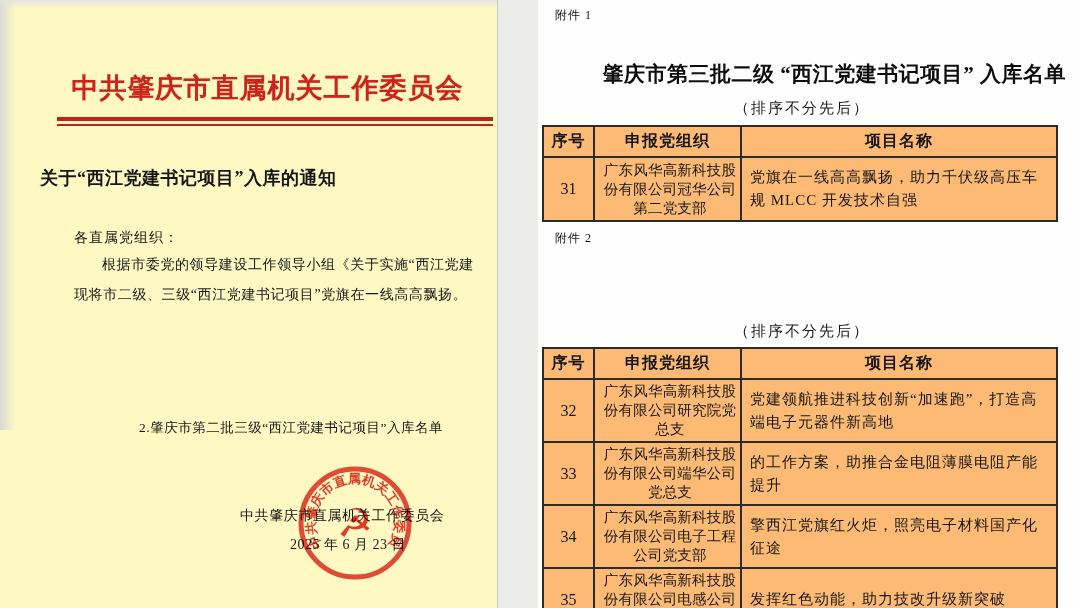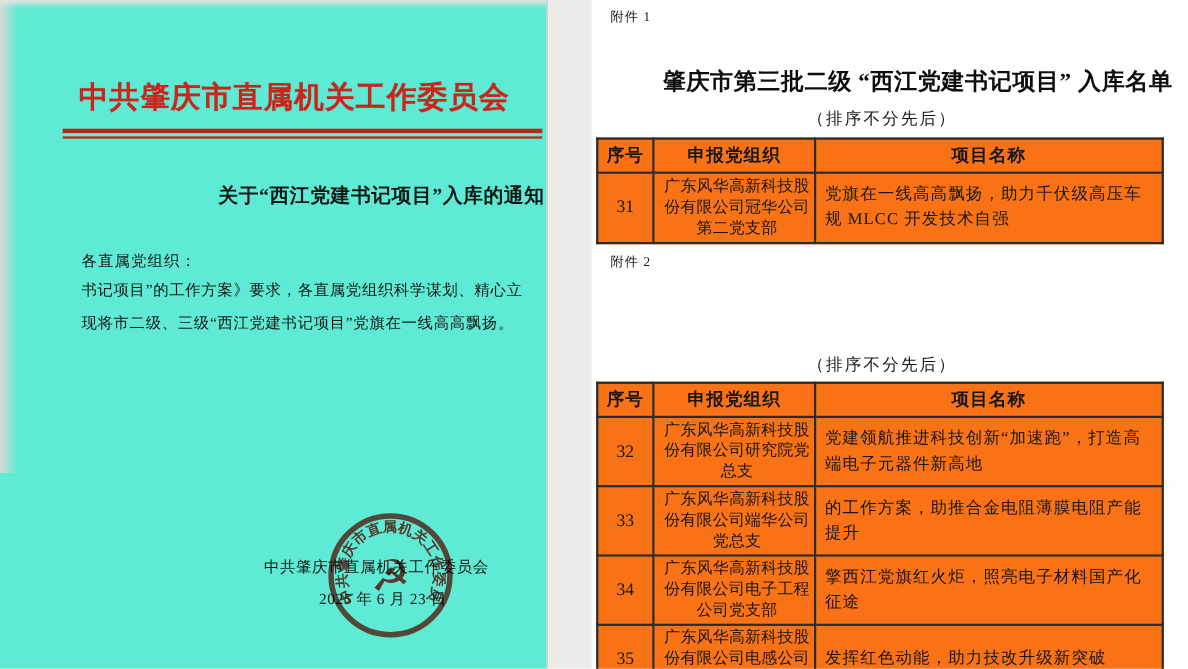--- a/index.html
+++ b/index.html
@@ -1,32 +1,32 @@
 <!DOCTYPE html>
 <html><head>
 <meta charset="utf-8">
 <style>
   * { margin:0; padding:0; box-sizing:border-box; }
   html,body { width:1080px; height:608px; overflow:hidden; background:#fff; }
   body { font-family:"Liberation Serif","DejaVu Serif",serif; color:#161616; }
   .stage { position:relative; width:1080px; height:608px; background:#fff; }
 
   
-  .page-left { position:absolute; left:0; top:0; width:497px; height:608px; background:#5eead4; }
+  .page-left { position:absolute; left:0; top:0; width:497px; height:608px; background:#fef9c3; }
   .edge-shade { position:absolute; left:0; top:0; width:16px; height:430px;
                 background:linear-gradient(to right,#d9d9d7,rgba(251,251,250,0)); }
   .top-shade { position:absolute; left:0; top:0; width:497px; height:8px;
                background:linear-gradient(to bottom,#e3e3e1,rgba(251,251,250,0)); }
   .org-header { position:absolute; left:40px; right:2px; top:70px; text-align:center;
                 font-size:27px; font-weight:900; letter-spacing:1px; color:#cb251b;
                 text-shadow:0 0 1px rgba(203,37,27,.4); white-space:nowrap; }
   .red-rule { position:absolute; left:57px; top:117px; width:436px; }
   .red-rule .thick { height:4px; background:#c32019; }
   .red-rule .thin  { height:2px; background:#c32019; margin-top:3px; }
-  .doc-title { position:absolute; left:40px; right:2px; top:166px; text-align:right;
+  .doc-title { position:absolute; left:40px; right:2px; top:166px; text-align:left;
                font-size:18px; font-weight:bold; letter-spacing:0.5px; white-space:nowrap; }
   .salutation { position:absolute; left:74px; top:229px; font-size:14px; letter-spacing:1px; }
   .body-block { position:absolute; left:74px; top:250px; width:400px; font-size:14px; }
   .body-line { line-height:30px; white-space:nowrap; letter-spacing:0.6px; }
   .body-line.indent { padding-left:28px; }
   .attach-line1 { position:absolute; left:93px; top:389px; font-size:13.5px; letter-spacing:0.5px; white-space:nowrap; }
   .attach-line2 { position:absolute; left:139px; top:419px; font-size:13.5px; letter-spacing:0.5px; white-space:nowrap; }
   .signature { position:absolute; left:240px; top:507px; font-size:14px; letter-spacing:0.6px; white-space:nowrap; }
   .doc-date  { position:absolute; left:290px; top:536px; font-size:14px; letter-spacing:0.5px; white-space:nowrap; }
   .seal { position:absolute; left:294px; top:462px; width:122px; height:122px;
@@ -40,21 +40,21 @@
   .page-right { position:absolute; left:538px; top:0; width:542px; height:608px; background:#fefefe; }
   .attach-label { position:absolute; left:17px; font-size:12px; letter-spacing:1px; }
   .a1 { top:7px; } .a2 { top:230px; }
   .tbl-title { position:absolute; left:0; right:14px; text-align:right; font-size:21px;
                font-weight:900; letter-spacing:0.5px; white-space:nowrap; color:#0d0d0d;margin-left:34px; }
   .t1 { top:60px; } .t2 { top:283px; }
   .tbl-subtitle { position:absolute; left:0; right:14px; text-align:center; font-size:15px;
                   letter-spacing:2px; }
   .s1 { top:99px; } .s2 { top:322px; }
   table.roster { position:absolute; left:4px; width:514px; border-collapse:collapse;
-                 table-layout:fixed; background:#f97316; }
+                 table-layout:fixed; background:#fdba74; }
   .roster-1 { top:125px; } .roster-2 { top:347px; }
   table.roster th, table.roster td { border:2px solid #2b2b2b; vertical-align:middle; }
   table.roster th { font-size:16px; font-weight:bold; height:31px; letter-spacing:1px; }
   td.no-cell { text-align:center; font-size:16px; font-family:"Liberation Serif","DejaVu Serif",serif; }
   td.org-cell { font-size:14.5px; line-height:19px; padding:2px 2px 2px 7px; letter-spacing:0.2px;text-align:center; }
   td.proj-cell { font-size:15px; line-height:23px; padding:3px 8px; letter-spacing:1px; }
   .col-no { width:51px; } .col-org { width:147px; } .col-proj { width:316px; }
   .r-tall { height:64px; } .r-32 { height:61px; } .r-33 { height:54px; }
   .r-34 { height:54px; } .r-35 { height:55px; }
 </style>
@@ -72,24 +72,25 @@
     <div class="red-rule">
       <div class="thick"></div>
       <div class="thin"></div>
     </div>
 
     <div class="doc-title">关于“西江党建书记项目”入库的通知</div>
 
     <div class="salutation">各直属党组织：</div>
 
     <div class="body-block">
-      <div class="body-line">书记项目”的工作方案》要求，各直属党组织科学谋划、精心立</div>
+      <div class="body-line indent">根据市委党的领导建设工作领导小组《关于实施“西江党建</div>
       <div class="body-line">现将市二级、三级“西江党建书记项目”党旗在一线高高飘扬。</div>
     </div>
 
+    <div class="attach-line2">2.肇庆市第二批三级“西江党建书记项目”入库名单</div>
 
     <div class="signature">中共肇庆市直属机关工作委员会</div>
     <div class="doc-date">2025 年 6 月 23 日</div>
 
     <svg class="seal" viewBox="0 0 122 122">
       <circle cx="61" cy="61" r="54" fill="none" stroke="#dc2e22" stroke-width="5" opacity="0.93"></circle>
       <defs>
         <path id="sealArc" d="M 28.2,83.9 A 40,40 0 1 1 93.8,83.9" fill="none"></path>
       </defs>
       <text font-size="12.5" fill="#dc2e22" font-weight="bold" letter-spacing="0">

